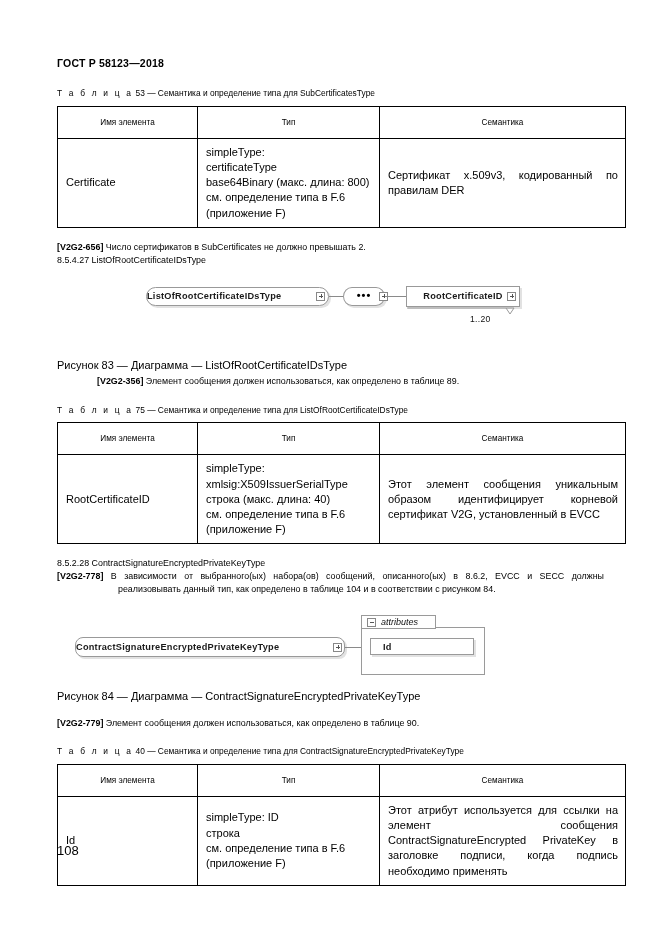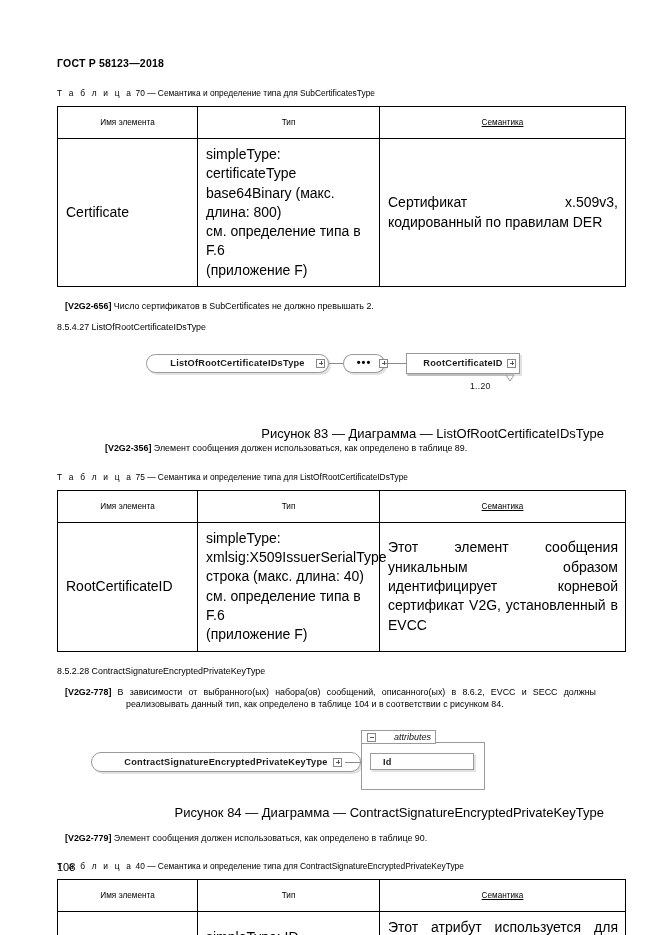--- a/index.html
+++ b/index.html
@@ -59,23 +59,23 @@
   table.gost thead th {
     border-bottom: 1.6px solid #000;
     border-top: 1.6px solid #000;
     text-align: center;
     font-weight: normal;
     font-size: 8.2px;
     height: 27px;
     padding: 2px 3px;
   }
   table.gost thead th:first-child { border-left: 1.6px solid #000; }
-  table.gost thead th:last-child  { border-right: 1.6px solid #000; text-decoration: underline; }
+  table.gost thead th:last-child  { border-right: 1.6px solid #000; }
   table.gost tbody td {
-    font-size: 14px;
+    font-size: 11px;
     line-height: 1.38;
     padding: 6px 7px 6px 8px;
   }
   table.gost tbody tr td:first-child { border-left: 1.6px solid #000; }
   table.gost tbody tr td:last-child  { border-right: 1.6px solid #000; }
   table.gost tbody tr:last-child td  { border-bottom: 1.6px solid #000; }
   td.c-name { width: 133px; }
   td.c-type { width: 175px; }
   td.c-sem  { width: 239px; }
   th.c-name { width: 133px; }
@@ -83,53 +83,52 @@
   th.c-sem  { width: 239px; }
   .cell-lines { white-space: pre-line; }
   .just { text-align: justify; text-align-last: left; }
 
   .para-block {
     font-size: 8.9px;
     line-height: 1.45;
     margin: 13px 0 0 0;
   }
   .req {
-    margin: 8px;
+    margin: 0;
     text-align: justify;
     text-align-last: left;
     padding-left: 61px;
     text-indent: -61px;
   }
   .req b { font-weight: bold; }
   .sect-line { margin: 0; }
 
   .fig-wrap {
     position: relative;
     width: 547px;
   }
   .fig-caption {
-    text-align: right;
-    font-size: 13px;
+    text-align: left;
+    font-size: 11px;
     margin-top: 0;
   }
 
   
   .xsd {
     position: relative;
   }
   .node-round {
     position: absolute;
     box-sizing: border-box;
     border: 1px solid #999;
     border-radius: 11px;
     background: #fff;
     box-shadow: 2px 2px 0 0 #e2e2e2;
     display: flex;
     align-items: center;
-    justify-content: center;
     font-size: 9.2px;
     font-weight: bold;
     letter-spacing: 0.25px;
     color: #1a1a1a;
   }
   .node-rect {
     position: absolute;
     box-sizing: border-box;
     border: 1px solid #999;
     background: #fff;
@@ -203,21 +202,21 @@
     background: #fff;
   }
   .attr-tab {
     position: absolute;
     box-sizing: border-box;
     border: 1px solid #9a9a9a;
     background: #fff;
     display: flex;
     align-items: center;
     padding-left: 5px;
-    gap: 18px;
+    gap: 5px;
     font-size: 9px;
     font-style: italic;
     color: #111;
   }
   .attr-item {
     position: absolute;
     box-sizing: border-box;
     border: 1px solid #9a9a9a;
     background: #fff;
     box-shadow: 2px 2px 0 0 #e2e2e2;
@@ -225,35 +224,35 @@
     align-items: center;
     padding-left: 12px;
     font-size: 9.2px;
     font-weight: bold;
     letter-spacing: 0.25px;
     color: #1a1a1a;
   }
   .page-num {
     position: absolute;
     left: 57px;
-    top: 861px;
-    font-size: 11px;
+    top: 843px;
+    font-size: 13px;
     text-align: right;
   }
 </style>
 </head>
 <body>
 
 <div class="page">
 
   <div class="std-header">ГОСТ Р 58123—2018</div>
 
   <div class="content">
 
-    <p class="tbl-caption"><span class="spaced">Т а б л и ц а</span> <span>70 — Семантика и определение типа для SubCertificatesType</span></p>
+    <p class="tbl-caption"><span class="spaced">Т а б л и ц а</span> <span>53 — Семантика и определение типа для SubCertificatesType</span></p>
 
     <table class="gost">
       <thead>
         <tr>
           <th class="c-name">Имя элемента</th>
           <th class="c-type">Тип</th>
           <th class="c-sem">Семантика</th>
         </tr>
       </thead>
       <tbody>
@@ -333,21 +332,21 @@
     </table>
 
     <div class="para-block">
       <p class="sect-line">8.5.2.28 ContractSignatureEncryptedPrivateKeyType</p>
       <p class="req"><b>[V2G2-778]</b> <span>В зависимости от выбранного(ых) набора(ов) сообщений, описанного(ых) в 8.6.2, EVCC и SECC должны реализовывать данный тип, как определено в таблице 104 и в соответствии с рисунком 84.</span></p>
     </div>
 
     <div class="fig-wrap" style="height:92px; margin-top:16px;">
       <div class="xsd" style="height:62px;">
 
-        <div class="node-round" style="left:34px; top:25px; width:270px; height:20px;">
+        <div class="node-round" style="left:18px; top:25px; width:270px; height:20px;border-radius:8px;">
           <span>ContractSignatureEncryptedPrivateKeyType</span>
         </div>
         <div class="plus-box" style="left:276px; top:30.5px;"></div>
 
         <div class="conn" style="left:288px; top:35px; width:16px;"></div>
 
         <div class="attr-panel" style="left:304px; top:15px; width:124px; height:48px;"></div>
         <div class="attr-tab" style="left:304px; top:3px; width:75px; height:14px;">
           <span class="minus-box" style="position:relative; left:0; top:0; display:inline-block;"></span>
           <span>attributes</span>

